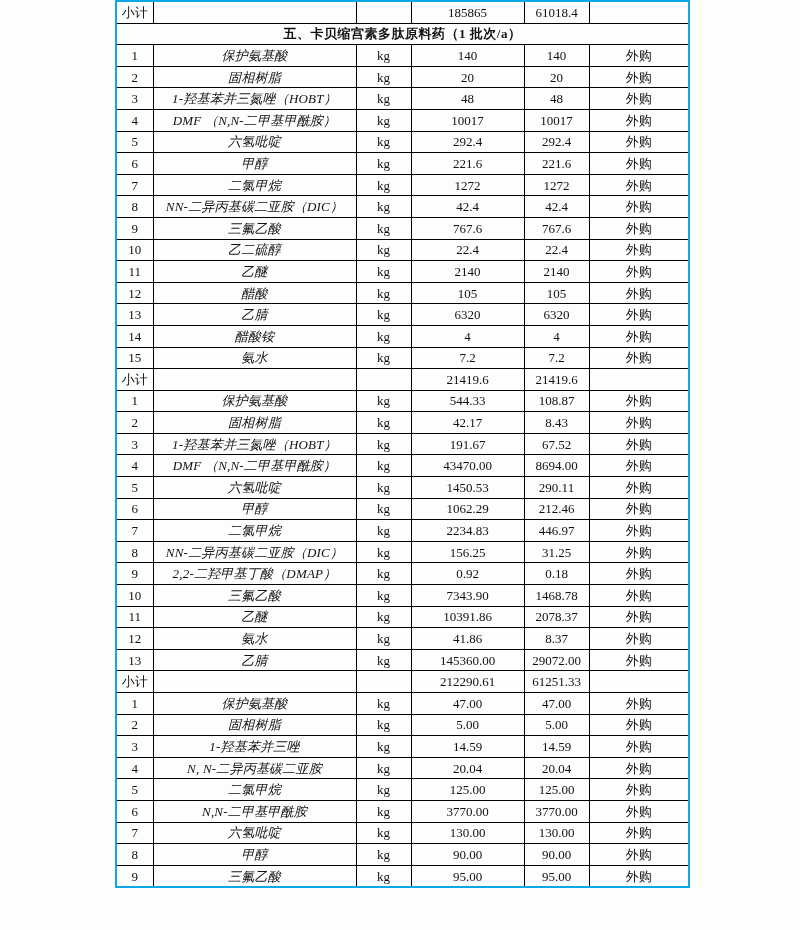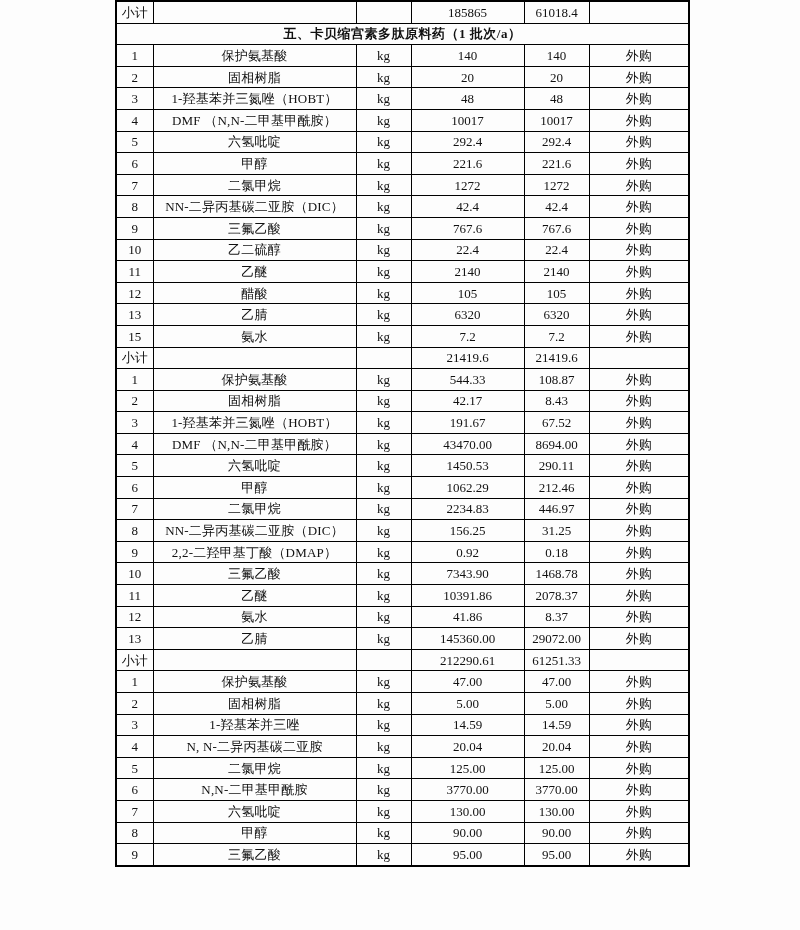--- a/index.html
+++ b/index.html
@@ -18,41 +18,41 @@
     font-family: "Liberation Serif", "DejaVu Serif", serif;
     color: #111;
   }
   table.materials {
     position: absolute;
     left: 115px;
     top: 0;
     width: 573px;
     border-collapse: collapse;
     table-layout: fixed;
-    border: 2px solid #000000;
+    border: 2px solid #0ea5e9;
   }
   table.materials td {
     border: 1px solid #000;
     padding: 0 2px;
     text-align: center;
     vertical-align: middle;
     font-size: 13px;
     line-height: 1;
     height: 20.6px;
     white-space: nowrap;
     overflow: hidden;
     color: #111;
   }
   table.materials tr { height: 21.6px; }
   td.section-header {
     font-weight: bold;
     font-size: 13.5px;
     letter-spacing: 0.5px;
   }
-  td.name-cell { letter-spacing: 0.2px; }
+  td.name-cell { letter-spacing: 0.2px; font-style: italic; }
 </style>
 </head>
 <body>
 
 <div class="page">
   <table class="materials">
     <colgroup>
       <col style="width:37px">
       <col style="width:203px">
       <col style="width:55px">
@@ -170,20 +170,28 @@
         </tr>
         <tr>
           <td>13</td>
           <td class="name-cell">乙腈</td>
           <td>kg</td>
           <td>6320</td>
           <td>6320</td>
           <td>外购</td>
         </tr>
         <tr>
+          <td>14</td>
+          <td class="name-cell">醋酸铵</td>
+          <td>kg</td>
+          <td>4</td>
+          <td>4</td>
+          <td>外购</td>
+        </tr>
+        <tr>
           <td>15</td>
           <td class="name-cell">氨水</td>
           <td>kg</td>
           <td>7.2</td>
           <td>7.2</td>
           <td>外购</td>
         </tr>
         <tr>
           <td>小计</td>
           <td class="name-cell"></td>

